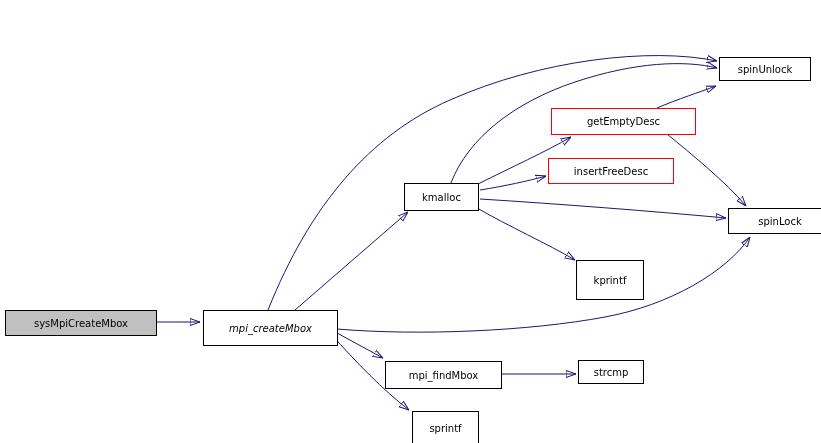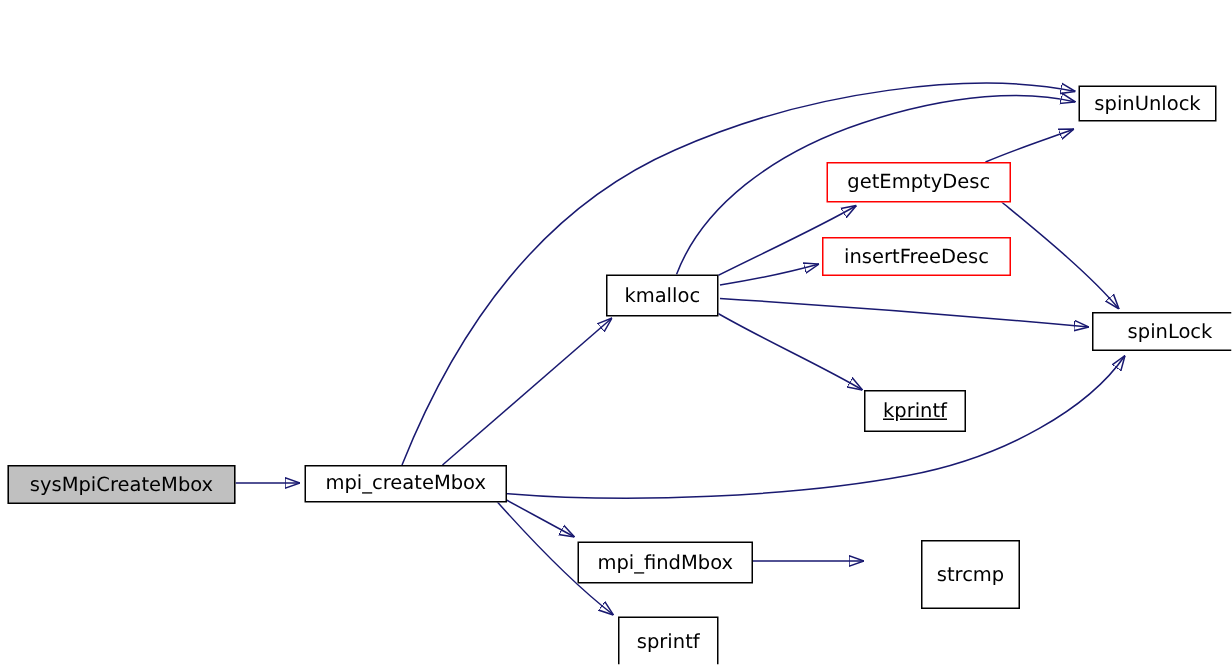--- a/index.html
+++ b/index.html
@@ -11,37 +11,37 @@
     overflow:hidden;
   }
   .edges{position:absolute;left:0;top:0;width:821px;height:443px;}
   .edges path{fill:none;stroke:#191970;stroke-width:1;}
   .node{
     position:absolute;
     box-sizing:border-box;
     border:1px solid #000000;
     background:#ffffff;
     color:#000000;
-    font-size:13px;
+    font-size:10px;
     display:flex;align-items:center;justify-content:center;
     white-space:nowrap;
     cursor:pointer;
   }
   .node.root{background:#c0c0c0;}
   .node.hot{border-color:#ff0000;}
   #n-sysMpiCreateMbox{left:5px;top:310px;width:152px;height:26px;}
-  #n-mpi_createMbox{left:203px;top:310px;width:135px;height:25px;}
+  #n-mpi_createMbox{left:203px;top:310px;width:135px;height:36px;font-style:italic;}
   #n-kmalloc{left:404px;top:183px;width:75px;height:28px;}
-  #n-getEmptyDesc{left:551px;top:108px;width:123px;height:27px;}
+  #n-getEmptyDesc{left:551px;top:108px;width:145px;height:27px;}
   #n-insertFreeDesc{left:548px;top:158px;width:126px;height:26px;text-align:center;}
   #n-spinUnlock{left:719px;top:57px;width:92px;height:24px;}
   #n-spinLock{left:728px;top:208px;width:104px;height:26px;}
-  #n-kprintf{left:576px;top:260px;width:68px;height:28px;text-decoration:underline;}
+  #n-kprintf{left:576px;top:260px;width:68px;height:40px;}
   #n-mpi_findMbox{left:385px;top:361px;width:117px;height:28px;}
-  #n-strcmp{left:578px;top:360px;width:66px;height:46px;margin-left:36px;}
+  #n-strcmp{left:578px;top:360px;width:66px;height:24px;}
   #n-sprintf{left:412px;top:411px;width:67px;height:35px;}
 </style>
 </head>
 <body>
 
 <div class="graph">
 
   <svg class="edges" width="821" height="443" viewBox="0 0 821 443" xmlns="http://www.w3.org/2000/svg">
     <defs>
       <marker id="arrow" viewBox="0 0 10 10" refX="10" refY="5" markerWidth="10" markerHeight="10" orient="auto">

